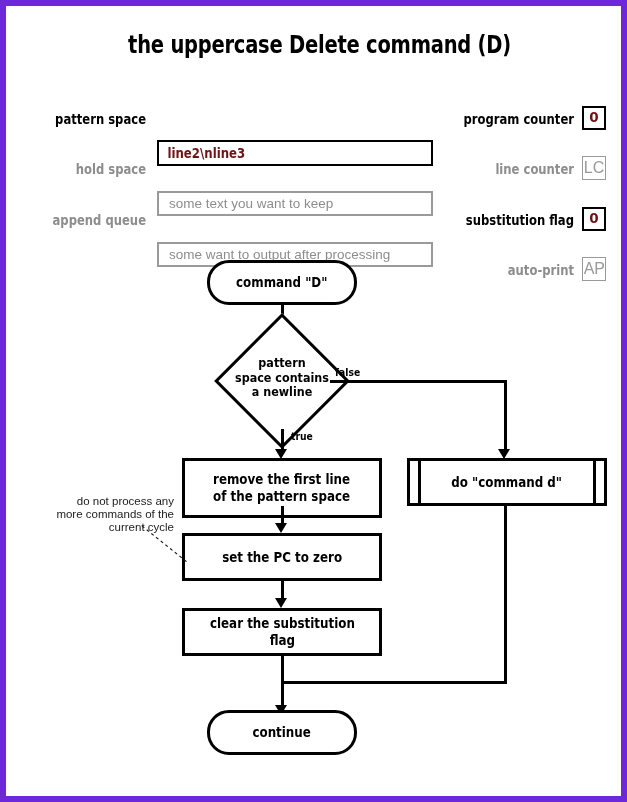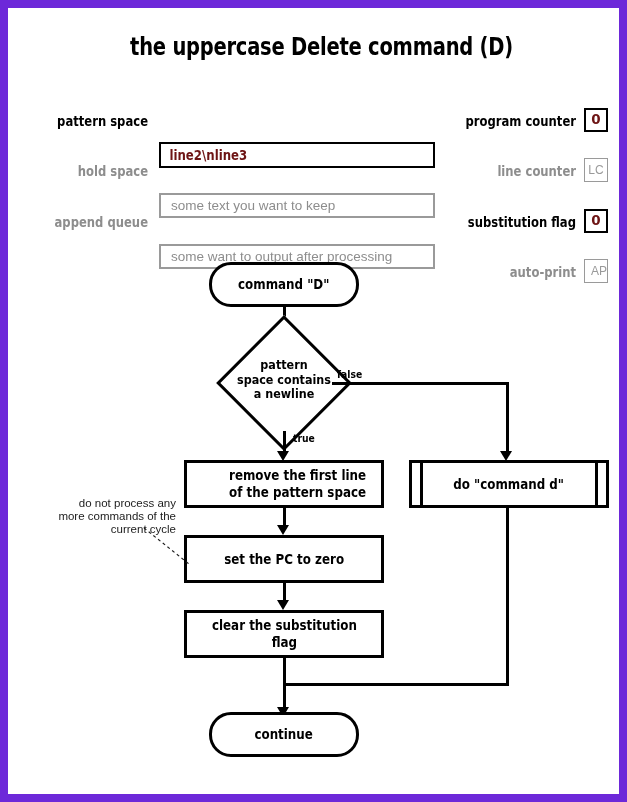--- a/index.html
+++ b/index.html
@@ -6,21 +6,21 @@
     margin: 0;
     padding: 0;
     background: #ffffff;
   }
   #page {
     position: relative;
     width: 627px;
     height: 802px;
     background: #ffffff;
     box-sizing: border-box;
-    border: 8px solid #6d28d9;
+    border: 6px solid #6d28d9;
     overflow: hidden;
     font-family: "Liberation Sans", sans-serif;
   }
   
   #title {
     position: absolute;
     left: 0;
     top: 24px;
     width: 627px;
     text-align: center;
@@ -94,21 +94,21 @@
     font-family: "DejaVu Sans", sans-serif;
     font-weight: bold;
     font-size: 13.5px;
     color: #6d1414;
     line-height: 1;
   }
   .reg-val.muted {
     color: #9a9a9a;
     font-family: "Liberation Sans", sans-serif;
     font-weight: normal;
-    font-size: 12px;
+    font-size: 16px;
   }
   
   .node {
     position: absolute;
     box-sizing: border-box;
     background: #ffffff;
     display: flex;
     align-items: center;
     justify-content: center;
     text-align: center;
@@ -277,21 +277,21 @@
 
   <div class="edge-label" style="left:285px; top:424px;">true</div>
   <div class="vline" style="left:275px; top:423px; height:23px;"></div>
   <div class="arrowhead" style="left:269px; top:443px;"></div>
 
   <div class="edge-label" style="left:329px; top:360px;">false</div>
   <div class="hline" style="left:324px; top:374px; width:177px;"></div>
   <div class="vline" style="left:498px; top:374px; height:72px;"></div>
   <div class="arrowhead" style="left:492px; top:443px;"></div>
 
-  <div class="node process" style="left:176px; top:452px; width:200px; height:48px;justify-content:flex-end;">
+  <div class="node process" style="left:176px; top:452px; width:200px; height:60px;">
     <span class="node-text">remove the first line
 of the pattern space</span>
   </div>
 
   <div class="node subroutine" style="left:401px; top:452px; width:200px; height:48px;">
     <span class="bar left"></span>
     <span class="bar right"></span>
     <span class="node-text">do "command d"</span>
   </div>
 

